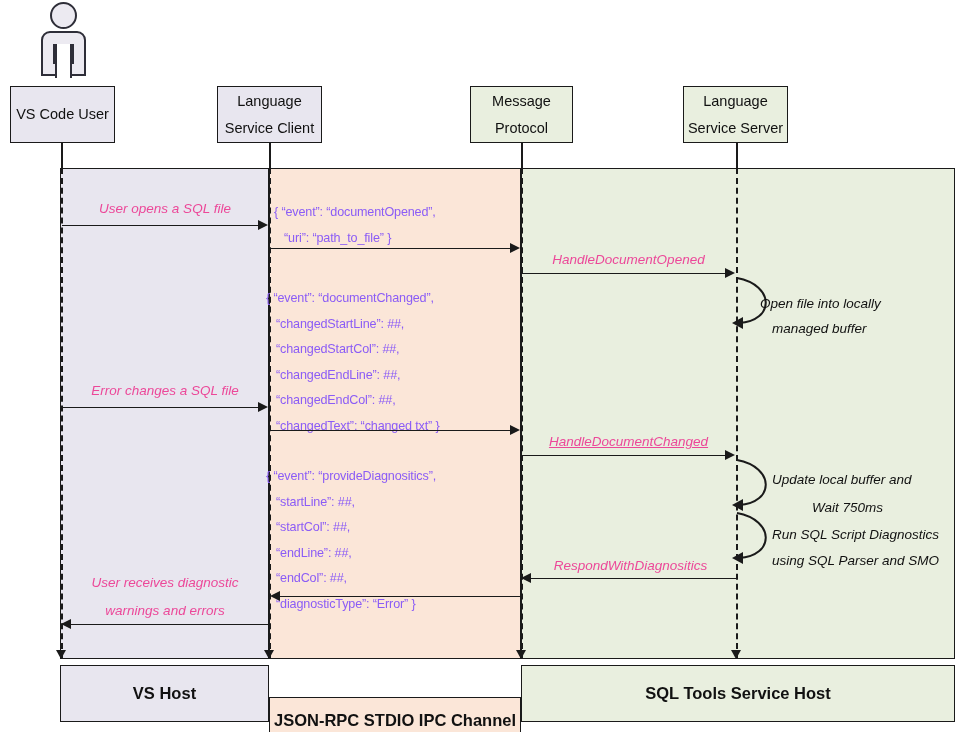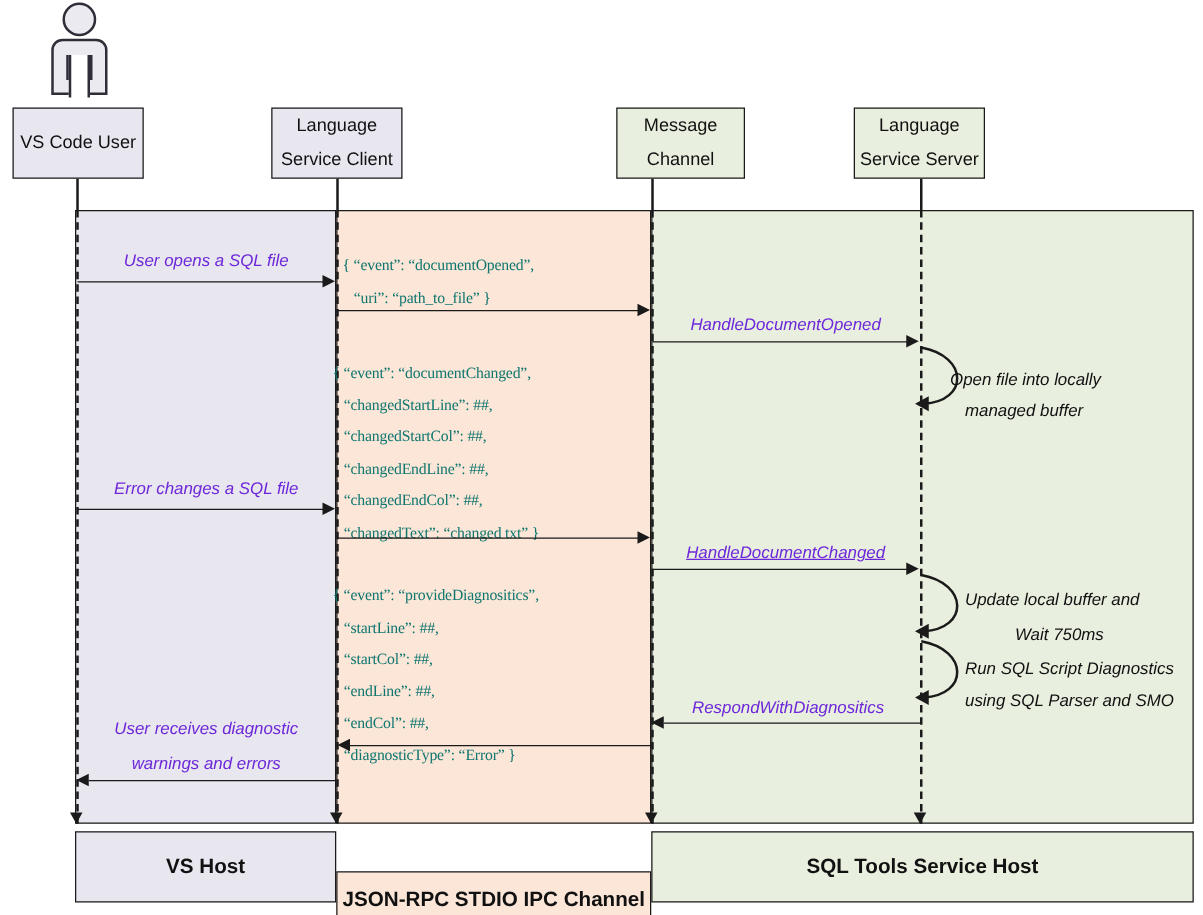--- a/index.html
+++ b/index.html
@@ -86,41 +86,41 @@
     border-top: 5.5px solid transparent;
     border-bottom: 5.5px solid transparent;
     border-right: 10px solid #1a1a1a;
   }
 
   
   .msglabel {
     position: absolute;
     font-style: italic;
     font-size: 13.5px;
-    color: #6d28d9;
+    color: #ec4899;
     text-align: center;
     white-space: nowrap;
     line-height: 1.0;
   }
   .notelabel {
     position: absolute;
     font-style: italic;
     font-size: 13.5px;
     color: #111;
     text-align: center;
     white-space: nowrap;
     line-height: 1.0;
   }
 
   
   .jsonblock {
     position: absolute;
-    font-family: Liberation Serif, serif;
+    font-family: Liberation Sans, sans-serif;
     font-size: 12.6px;
-    color: #0f766e;
+    color: #8b5cf6;
     white-space: pre;
     line-height: 25.6px;
     letter-spacing: -0.15px;
   }
 
   
   .fbox {
     position: absolute;
     box-sizing: border-box;
     border: 1.6px solid #1a1a1a;
@@ -180,23 +180,23 @@
 
   <div class="pbox pbox-vscode" style="left:10px; top:86px; width:105px; height:57px;">
     <span class="l1">VS Code User</span>
   </div>
 
   <div class="pbox pbox-vscode" style="left:217px; top:86px; width:105px; height:57px;">
     <span class="l1">Language</span>
     <span class="l2">Service Client</span>
   </div>
 
-  <div class="pbox pbox-host" style="left:493px; top:86px; width:103px; height:57px;">
+  <div class="pbox pbox-host" style="left:470px; top:86px; width:103px; height:57px;">
     <span class="l1">Message</span>
-    <span class="l2">Channel</span>
+    <span class="l2">Protocol</span>
   </div>
 
   <div class="pbox pbox-host" style="left:683px; top:86px; width:105px; height:57px;">
     <span class="l1">Language</span>
     <span class="l2">Service Server</span>
   </div>
 
   <div class="band band-vscode" style="left:60px; top:168px; width:209px; height:491px;"></div>
   <div class="band band-ipc" style="left:269px; top:168px; width:252px; height:491px;"></div>
   <div class="band band-host" style="left:521px; top:168px; width:434px; height:491px;"></div>

